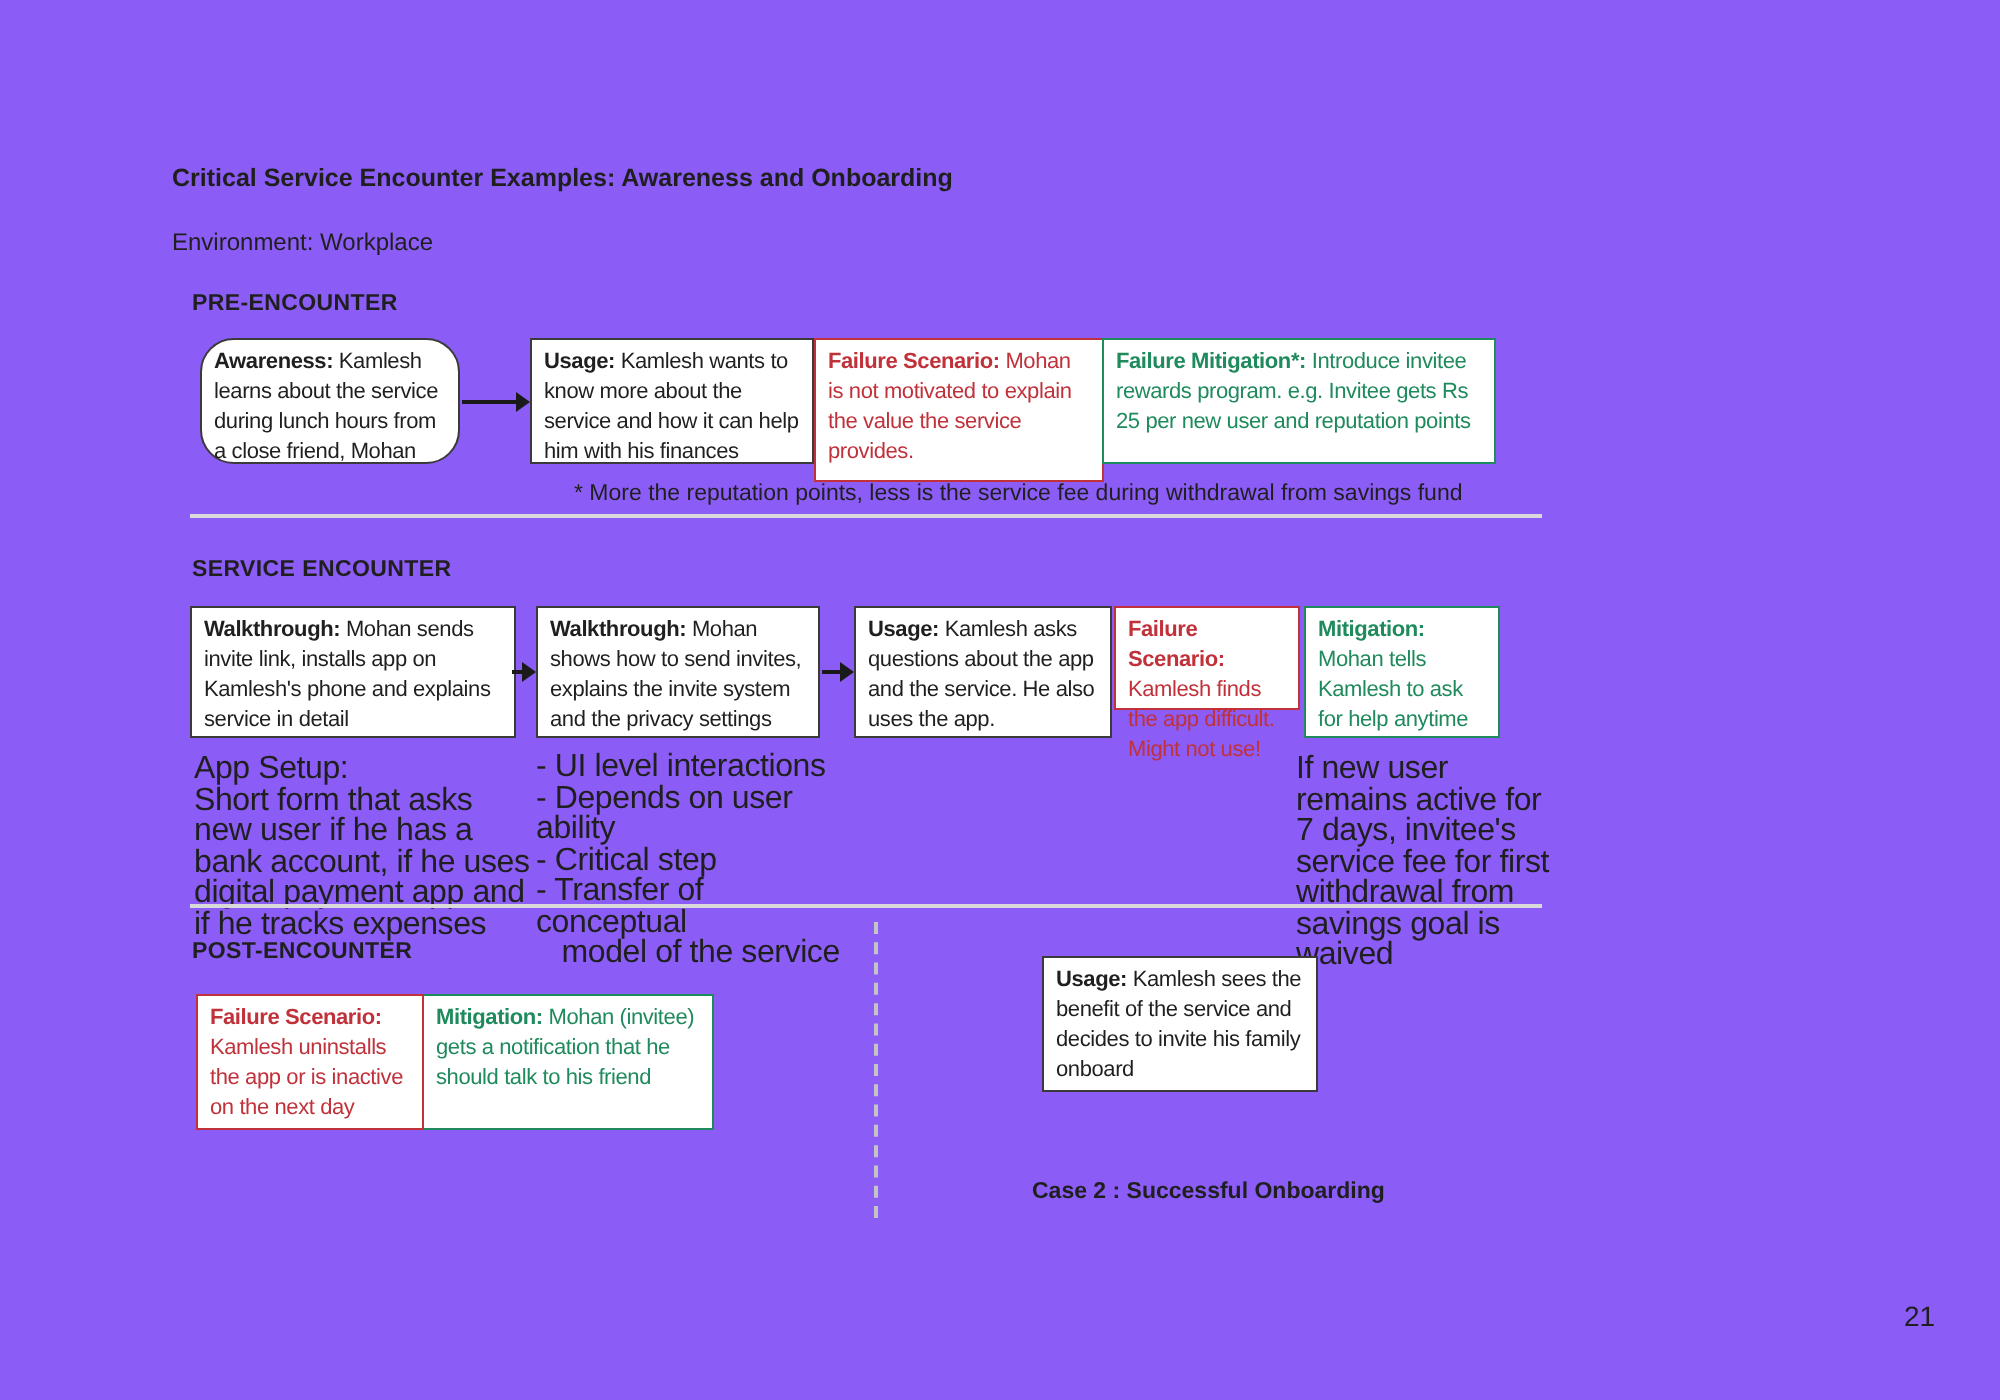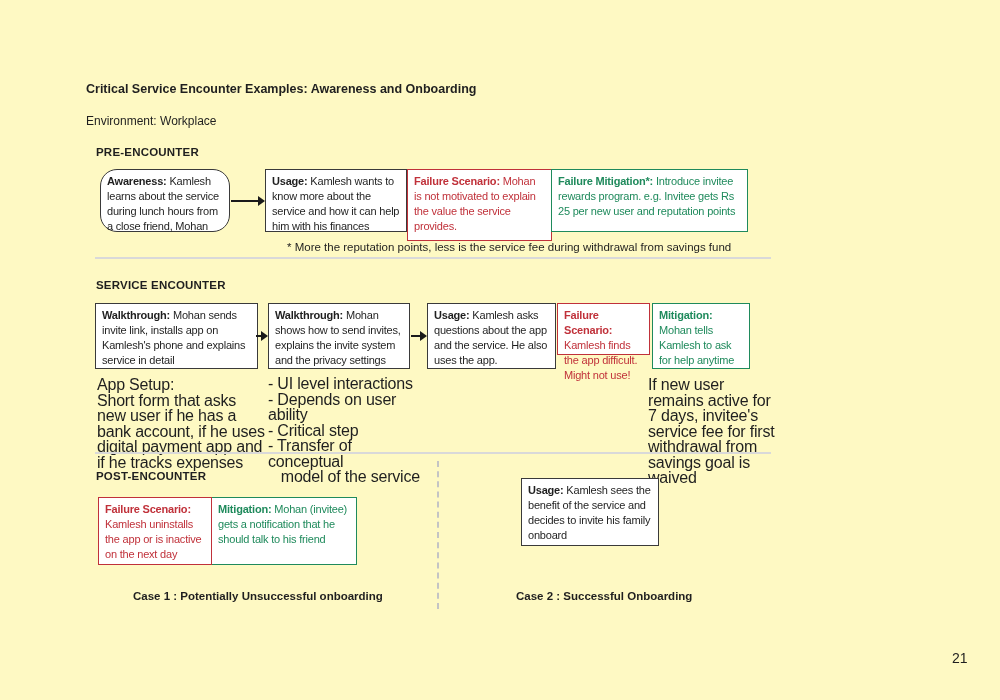--- a/index.html
+++ b/index.html
@@ -1,17 +1,17 @@
 <!DOCTYPE html>
 <html><head>
 <meta charset="utf-8">
 <style>
   html,body{margin:0;padding:0;background:#fff;}
   .page{
-    position:relative;width:1000px;height:700px;background:#fef9c3;
+    position:relative;width:1000px;height:700px;background:#8b5cf6;
     font-family:"Liberation Sans",sans-serif;color:#1f1f1f;overflow:hidden;
   }
   .abs{position:absolute;}
   .title{font-size:12.5px;font-weight:bold;}
   .plain{font-size:12px;}
   .heading{font-size:11.5px;font-weight:bold;letter-spacing:.2px;}
   .box{
     position:absolute;border:1.5px solid #3a3a3a;background:#fff;
     padding:4px 6px;font-size:11px;line-height:15px;letter-spacing:-.2px;
     box-sizing:border-box;
@@ -94,17 +94,16 @@
   </div>
   <div class="box red" style="left:98px;top:497px;width:114px;height:68px;">
     <b>Failure Scenario:</b> <span>Kamlesh uninstalls the app or is inactive on the next day</span>
   </div>
   <div class="box" style="left:521px;top:478px;width:138px;height:68px;">
     <b>Usage:</b> <span>Kamlesh sees the benefit of the service and decides to invite his family onboard</span>
   </div>
 
   <div class="vdash" style="left:437px;top:461px;height:148px;"></div>
 
-  <div class="abs caselabel" style="left:133px;top:590px;">Case 1 : Potentially Unsuccessful onboarding</div>
   <div class="abs caselabel" style="left:516px;top:590px;">Case 2 : Successful Onboarding</div>
 
   <div class="abs pagenum" style="left:952px;top:650px;">21</div>
 </div>
 
 </body></html>

